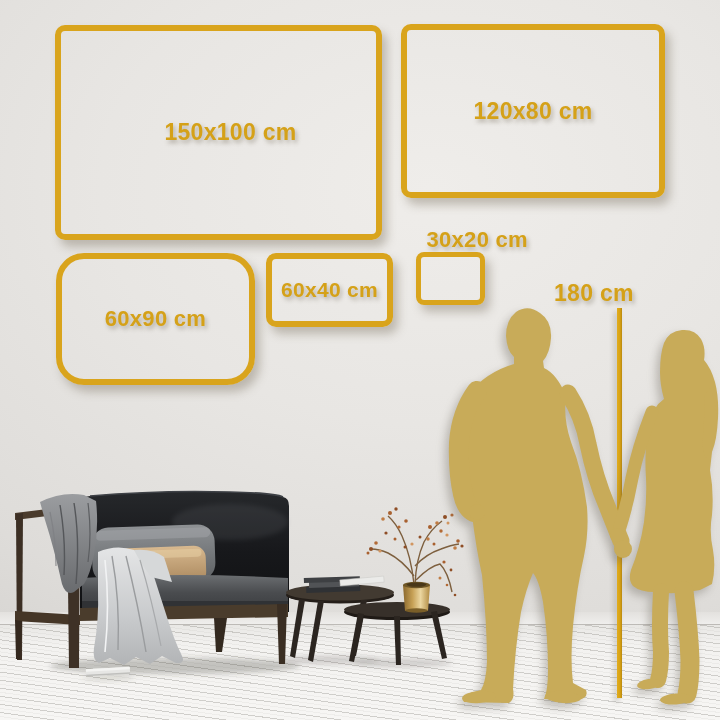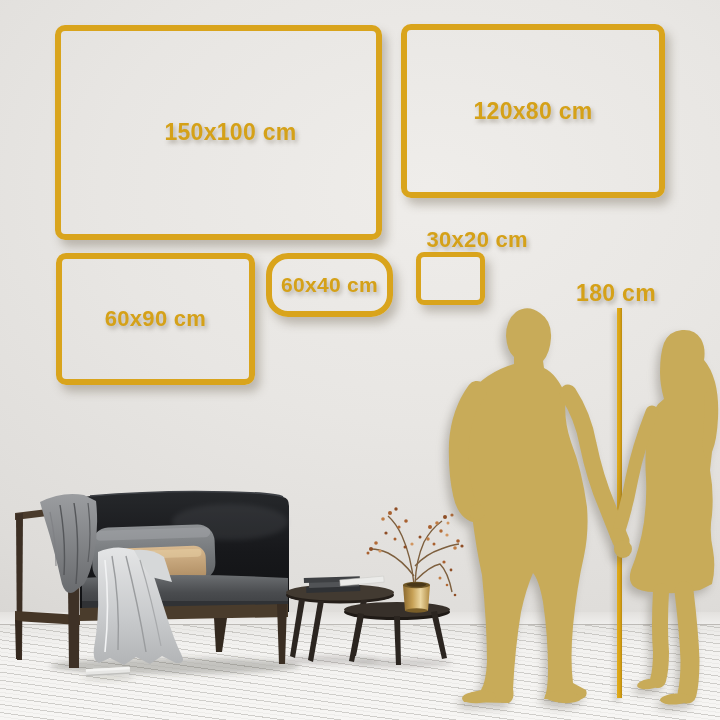--- a/index.html
+++ b/index.html
@@ -36,26 +36,26 @@
     z-index:3;
   }
   .flabel{
     color:var(--accent-text,#D5A118);
     font-weight:700;letter-spacing:.3px;
     text-shadow:2px 3px 4px rgba(118,108,90,.45);
     white-space:nowrap;
   }
   .f1{left:55px;top:25px;width:327px;height:215px;font-size:23px;padding-left:24px;}
   .f2{left:393px;top:24px;width:264px;height:174px;font-size:23px;margin-left:8px;}
-  .f3{left:56px;top:253px;width:199px;height:132px;font-size:22px;}
-  .f4{left:266px;top:253px;width:127px;height:64px;font-size:21px;border-radius:22px;}
+  .f3{left:56px;top:253px;width:199px;height:132px;font-size:22px;border-radius:28px;}
+  .f4{left:266px;top:253px;width:127px;height:74px;font-size:21px;}
   .f5{left:416px;top:252px;width:69px;height:53px;border-width:5px;border-radius:8px;}
   .l5{position:absolute;left:406px;top:227px;width:122px;text-align:right;font-size:22px;z-index:3;}
   
-  .hlabel{position:absolute;left:554px;top:280px;width:124px;text-align:center;font-size:23px;z-index:3;}
+  .hlabel{position:absolute;left:554px;top:280px;width:124px;text-align:left;font-size:23px;z-index:3;}
   .hline{
     position:absolute;left:617px;top:308px;width:5px;height:390px;
     background:linear-gradient(90deg,#E2AC1E,#D7A213 60%,#B9880F);
     box-shadow:-3px 4px 5px rgba(100,95,82,.25);
     z-index:3;
   }
   .couple{z-index:4;}
   .couple .fig{filter:drop-shadow(-4px 5px 4px rgba(100,95,82,.35));}
 </style>
 </head>

